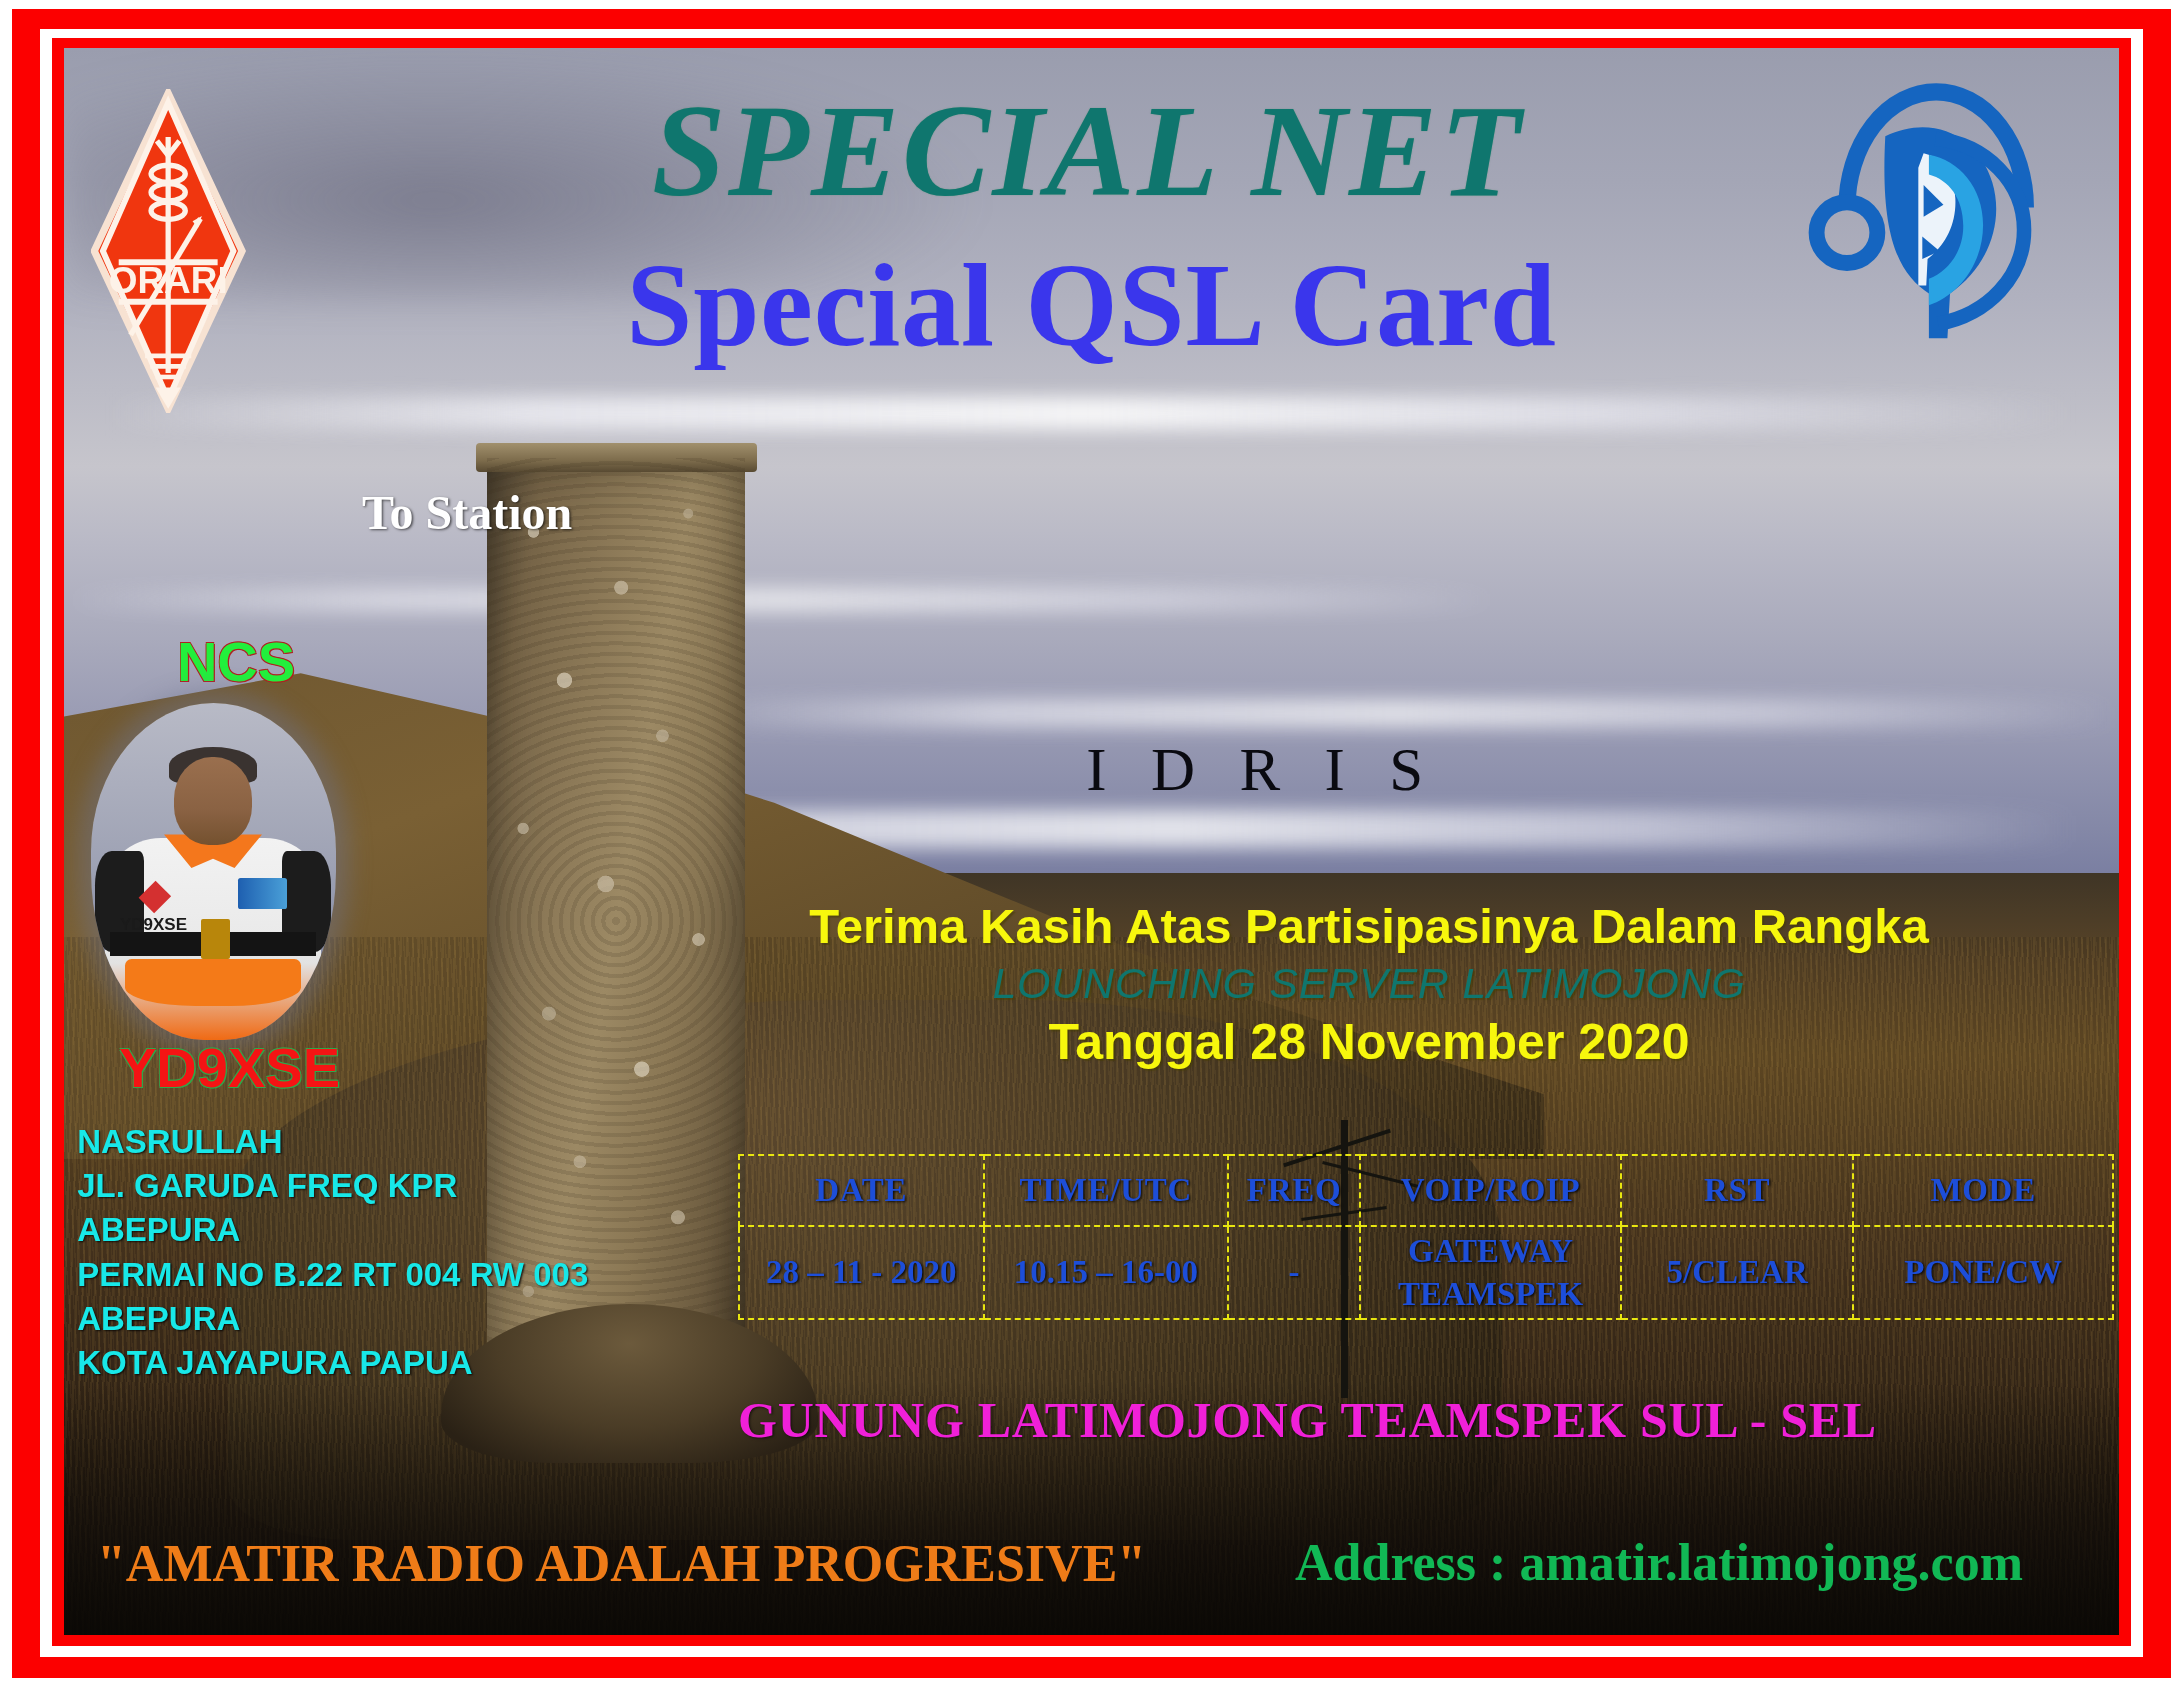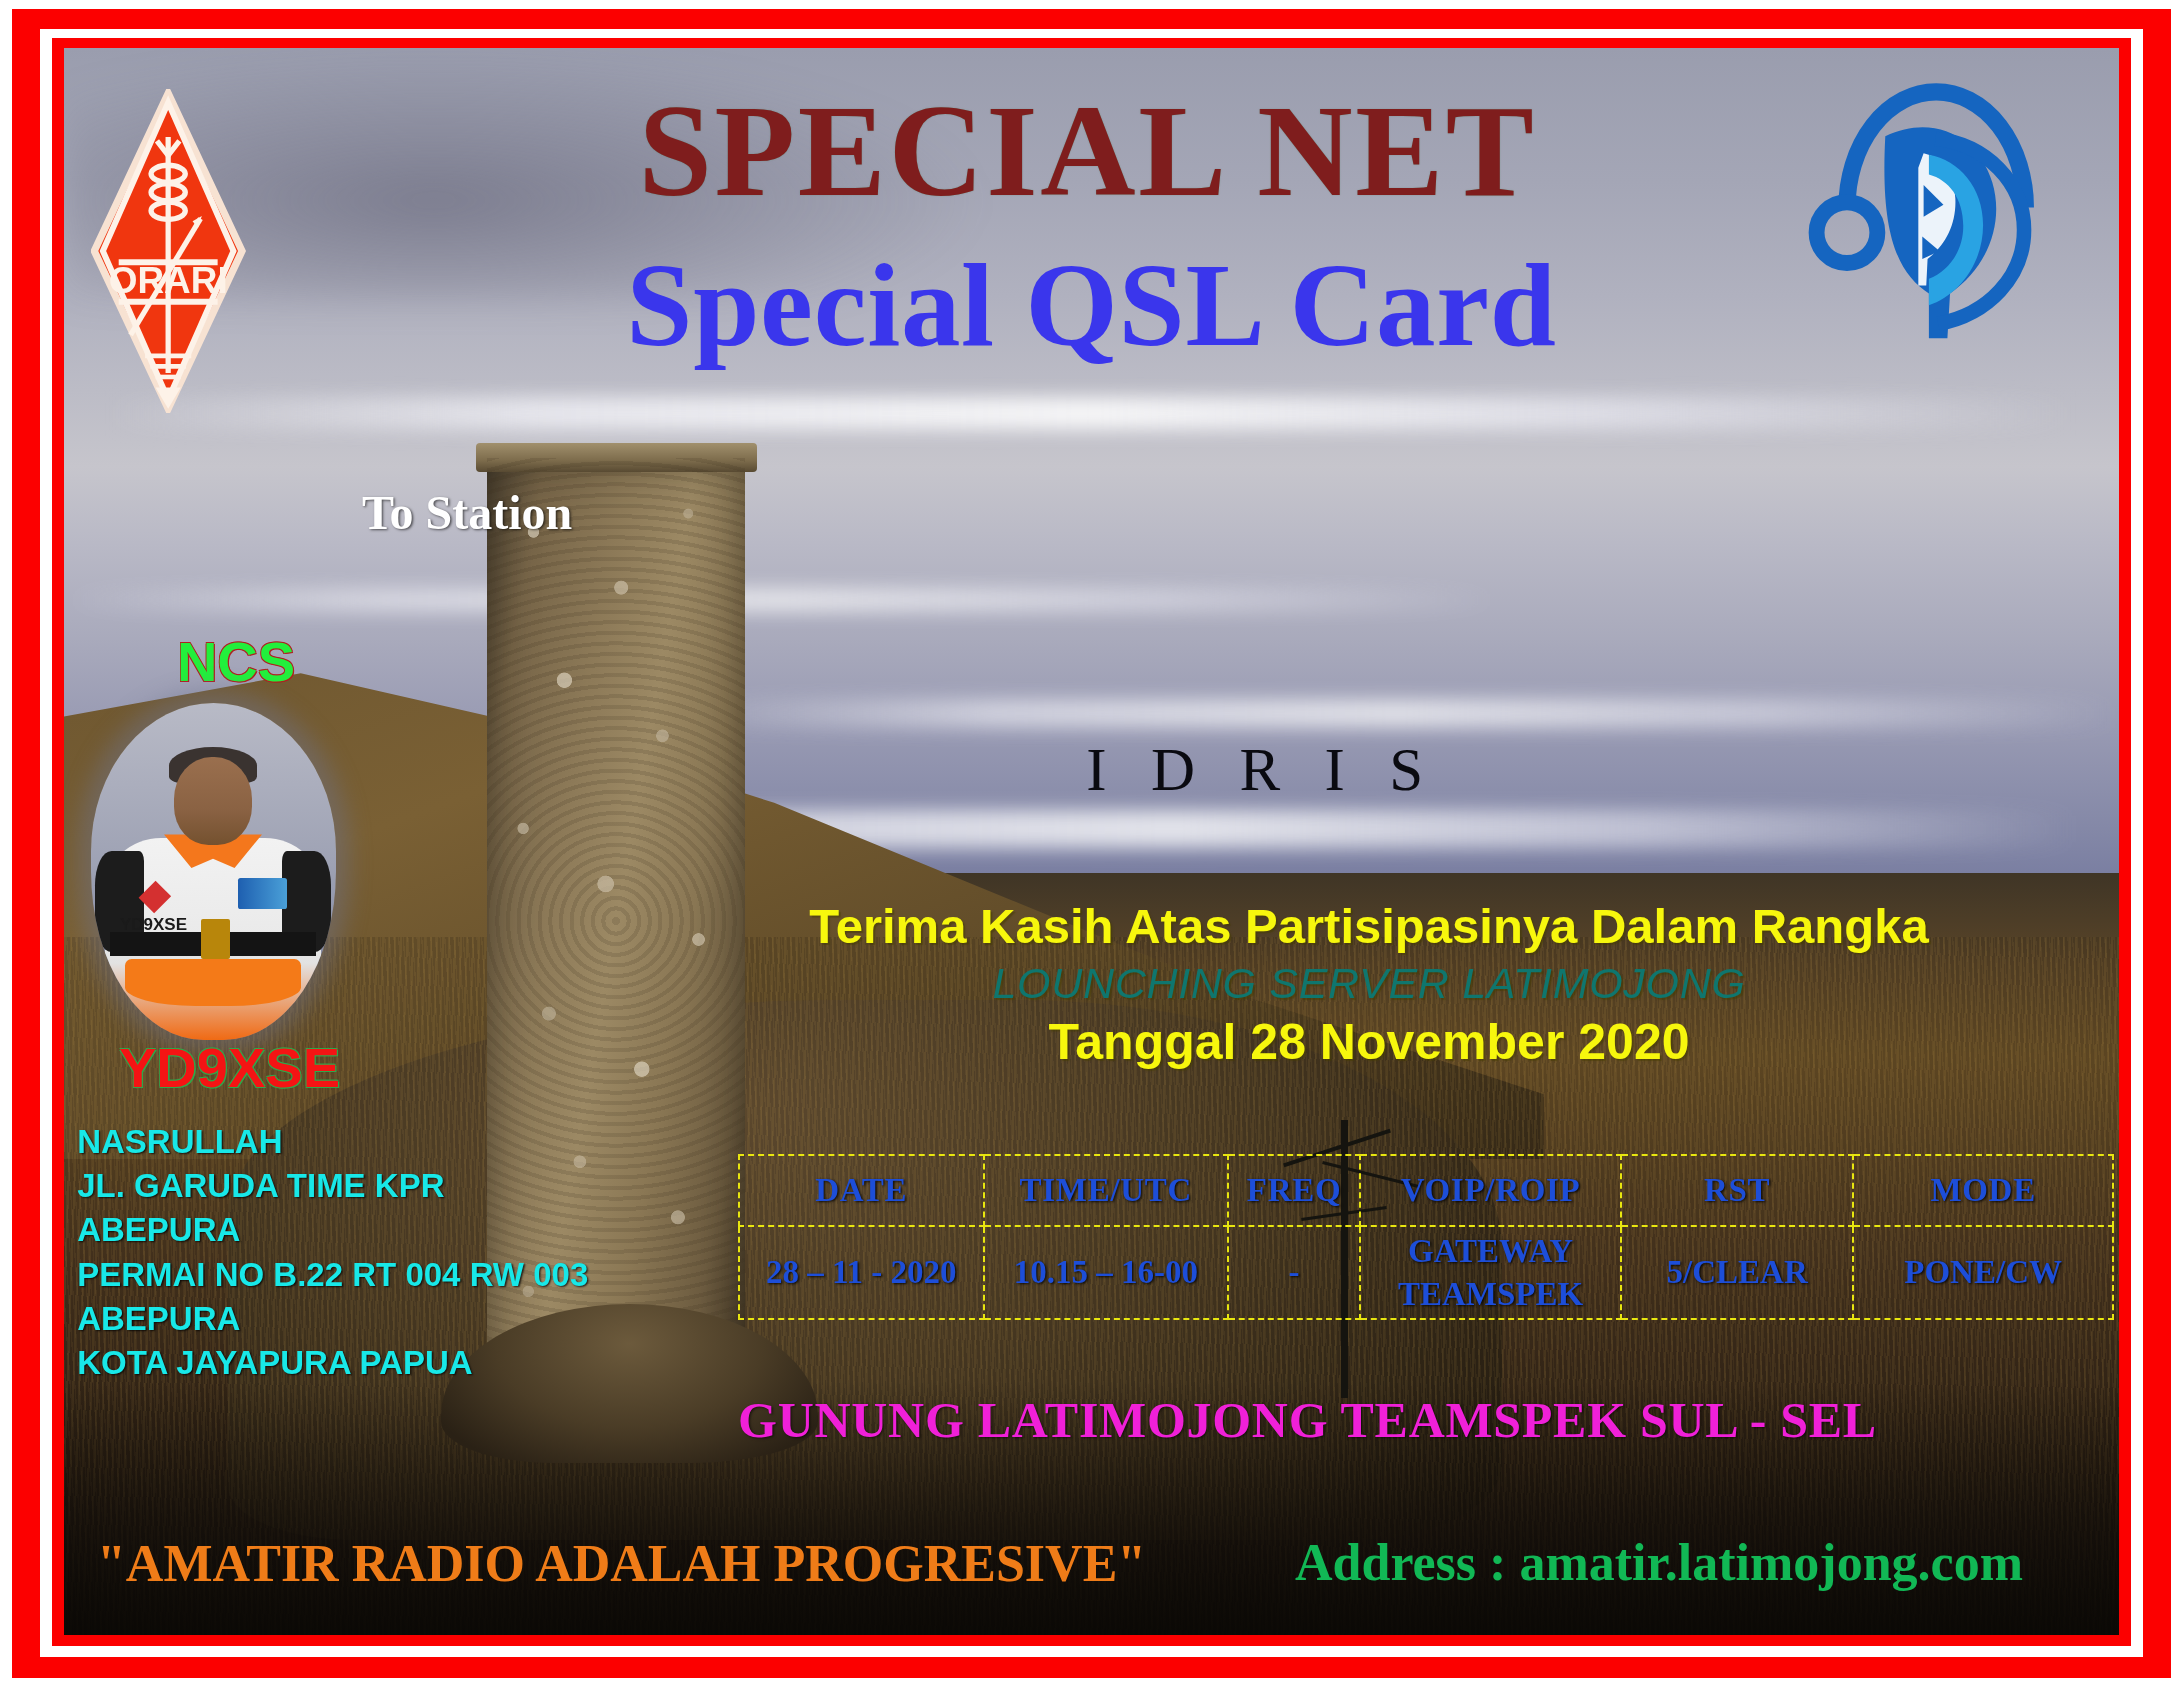--- a/index.html
+++ b/index.html
@@ -90,22 +90,22 @@
   
   .content{position:absolute;left:64px;top:48px;right:64px;bottom:52px;}
 
   
   .orari{position:absolute;left:26.5px;top:41px;width:155px;height:324px;}
   
   .bluelogo{position:absolute;right:52px;top:26.5px;width:261px;height:265px;}
 
   
   .title-net{position:absolute;left:0;right:8px;top:37px;text-align:center;
-    font-family:"Liberation Serif",serif;font-weight:bold;
-    font-size:132px;line-height:1;color:#7f1d1d;letter-spacing:2.6px;
+    font-family:"Liberation Serif",serif;font-weight:bold;font-style:italic;
+    font-size:132px;line-height:1;color:#0f766e;letter-spacing:2.6px;
     text-shadow:0 0 1.3px rgba(0,120,40,.35);}
   .title-qsl{position:absolute;left:0;right:0;top:198px;text-align:center;
     font-family:"Liberation Serif",serif;font-weight:bold;
     font-size:119px;line-height:1;color:#3a36ec;letter-spacing:0.7px;}
 
   .to-station{position:absolute;left:298px;top:437px;
     font-family:"Liberation Serif",serif;font-weight:bold;font-size:48px;color:#ffffff;
     text-shadow:1.3px 1.3px 2.6px rgba(0,0,0,.6);text-align:right;}
 
   .callsign{position:absolute;left:867px;top:503px;width:662px;text-align:center;
@@ -280,21 +280,21 @@
       <div class="op-head"></div>
       <div class="op-badge1"></div>
       <div class="op-badge2"></div>
       <div class="op-id"></div>
       <div class="op-tag">YD9XSE</div>
     </div>
     <div class="yd9xse">YD9XSE</div>
 
     <div class="address">
       <div>NASRULLAH</div>
-      <div>JL. GARUDA TIME KPR</div>
+      <div>JL. GARUDA FREQ KPR</div>
       <div>ABEPURA</div>
       <div>PERMAI NO B.22 RT 004 RW 003</div>
       <div>ABEPURA</div>
       <div>KOTA JAYAPURA PAPUA</div>
     </div>
 
     <div class="promo">
       <div class="promo-l1">Terima Kasih Atas Partisipasinya Dalam Rangka</div>
       <div class="promo-l2">LOUNCHING SERVER LATIMOJONG</div>
       <div class="promo-l3">Tanggal  28  November  2020</div>

